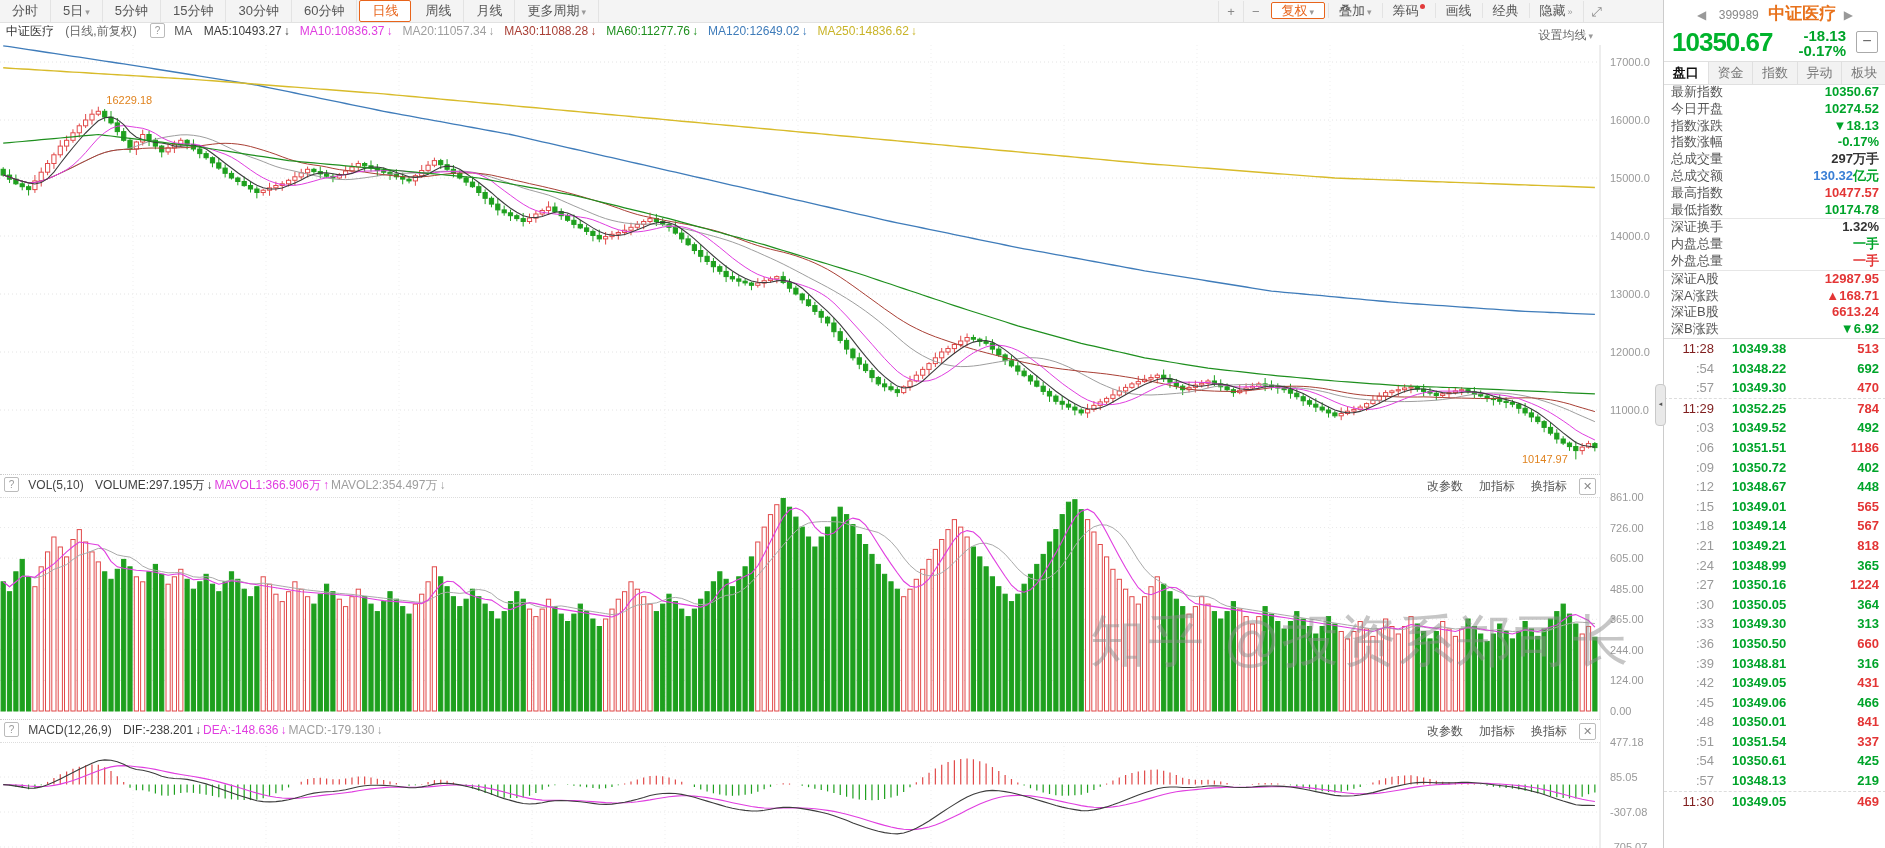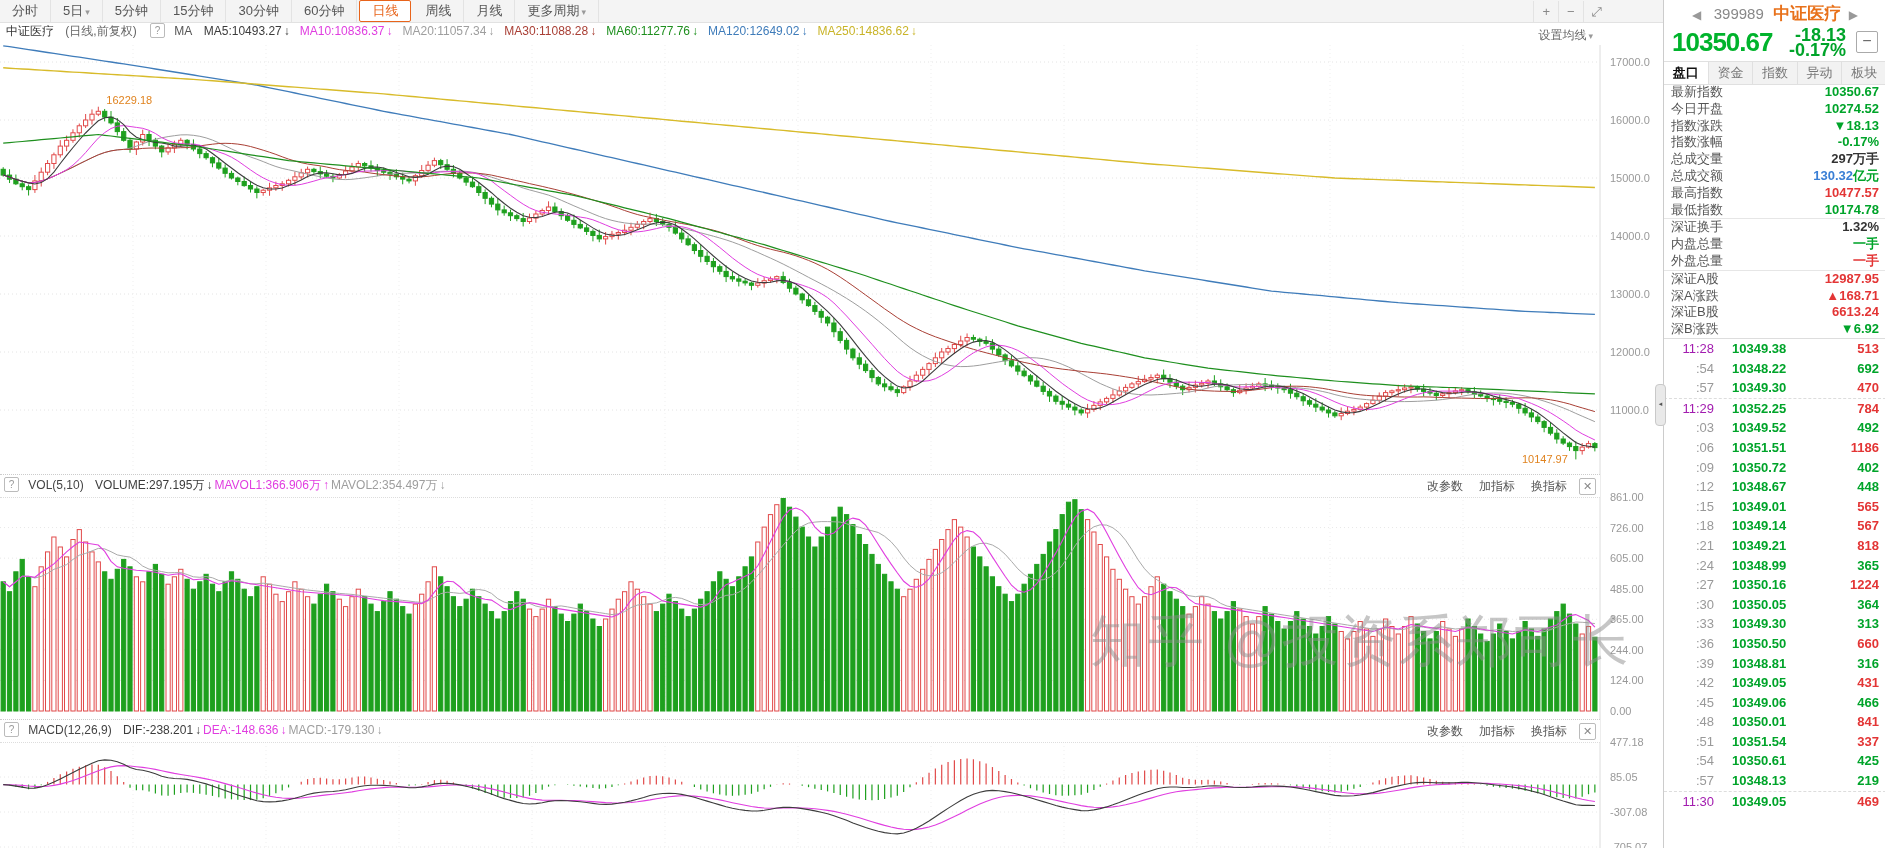--- a/index.html
+++ b/index.html
@@ -31,43 +31,43 @@
              border-top:1px dotted #ccc;border-bottom:1px dotted #ddd;white-space:nowrap;z-index:5;}
   #volHeader{top:474px;height:22px;line-height:21px;}
   #macdHeader{top:719px;height:22px;line-height:21px;}
   .shRight{position:absolute;right:4px;top:0;height:22px;display:flex;align-items:center;color:#555;}
   .actLink{margin:0 8px;cursor:pointer;}
   .closeBox{display:inline-block;width:15px;height:15px;line-height:14px;text-align:center;border:1px solid #bbb;
             border-radius:2px;color:#888;font-size:11px;cursor:pointer;margin-left:4px;}
   
   #sidePanel{position:absolute;left:1663px;top:0;width:222px;height:848px;background:#fff;border-left:1px solid #ccc;}
   #spNameRow{position:absolute;left:0;top:0;width:222px;height:27px;line-height:27px;text-align:center;white-space:nowrap;}
-  #spCode{color:#888;font-size:15px;margin:0 5px;}
+  #spCode{color:#888;font-size:12px;margin:0 5px;}
   #spName{color:#e8711a;font-size:17px;font-weight:bold;}
   .navArr{color:#999;font-size:12px;cursor:pointer;margin:0 3px;}
   #spPriceRow{position:absolute;left:0;top:27px;width:222px;height:32px;}
   #spPrice{position:absolute;left:8px;top:0px;font-size:26px;font-weight:bold;color:#00b32c;letter-spacing:-1px;}
-  #spChg{position:absolute;right:40px;top:1px;text-align:right;font-size:18px;font-weight:bold;color:#00a42a;line-height:15px;}
+  #spChg{position:absolute;right:40px;top:1px;text-align:right;font-size:15px;font-weight:bold;color:#00a42a;line-height:15px;}
   #spMin{position:absolute;right:8px;top:4px;width:20px;height:20px;line-height:18px;text-align:center;
          border:1px solid #aaa;border-radius:2px;color:#666;cursor:pointer;}
   #spTabs{position:absolute;left:0;top:61px;width:222px;height:22px;display:flex;background:#f2f2f2;
           border-top:1px solid #e0e0e0;border-bottom:1px solid #e0e0e0;}
   .tab{flex:1;text-align:center;line-height:21px;font-size:13px;color:#777;cursor:pointer;border-right:1px solid #e0e0e0;}
   .tab:last-child{border-right:none;}
   .tab.active{background:#fff;color:#111;font-weight:bold;}
   #spRows{position:absolute;left:0;top:84px;width:222px;}
   .qrow{position:relative;height:16.8px;line-height:16.8px;font-size:13px;}
   .qlabel{position:absolute;left:7px;color:#555;}
   .qval{position:absolute;right:7px;font-weight:bold;}
   .qdiv{border-bottom:1px solid #e6e6e6;}
   #spTicks{position:absolute;left:0;top:338px;width:222px;height:510px;overflow:hidden;border-top:1px solid #ddd;}
   .trow{position:relative;height:19.6px;line-height:19.6px;font-size:13px;}
   .trow.mstart{border-top:1px dashed #ddd;}
   .ttime{position:absolute;left:0;width:50px;text-align:right;color:#999;}
-  .ttime.full{color:#a21caf;}
+  .ttime.full{color:#7f1d1d;}
   .tprice{position:absolute;left:68px;width:100px;font-weight:bold;color:#00a42a;}
   .tvol{position:absolute;right:7px;font-weight:bold;}
   .g{color:#00a42a;}.r{color:#e33535;}.b{color:#3a7fd5;margin-left:10px;}.dk{color:#333;}
   #collapseHandle{position:absolute;left:1655px;top:384px;width:9px;height:40px;background:#e9e9e9;
        border:1px solid #c9c9c9;border-radius:4px;font-size:7px;line-height:38px;color:#555;text-align:center;cursor:pointer;z-index:20;}
   #watermark{position:absolute;left:1090px;top:604px;font-size:56px;font-weight:500;color:#8f8f8f;opacity:.5;
              letter-spacing:2px;white-space:nowrap;z-index:40;pointer-events:none;}
   .annot{font-size:11px;fill:#e0831f;}
 </style>
 </head>
@@ -84,20 +84,21 @@
           <span class="pbtn">30分钟</span>
           <span class="pbtn">60分钟</span>
           <span class="pbtn active">日线</span>
           <span class="pbtn">周线</span>
           <span class="pbtn">月线</span>
           <span class="pbtn">更多周期<span class="caret">▾</span></span>
         </div>
       <div id="tbRight">
         <span class="tbtn sq">+</span>
         <span class="tbtn sq">−</span>
+        <span id="tools"><span class="tbtn accent">复权<span class="caret">▾</span></span><span class="tbtn">叠加<span class="caret">▾</span></span><span class="tbtn">筹码<span class="dot"></span></span><span class="tbtn">画线</span><span class="tbtn">经典</span><span class="tbtn">隐藏<span class="caret">»</span></span></span>
         <span class="tbtn sq">⤢</span>
       </div>
     </div>
     <div id="maRow">
       <span class="seg" style="margin-left:6px;color:#333;">中证医疗</span>
       <span class="seg" style="color:#666;">(日线,前复权)</span>
       <span class="helpbox">?</span>
       <span class="seg" style="color:#555;">MA</span>
       <span id="maItems"><span class="seg" style="color: rgb(60, 60, 60);">MA5:10493.27<span class="arrow" style="color: rgb(60, 60, 60);">↓</span></span><span class="seg" style="color: rgb(224, 62, 224);">MA10:10836.37<span class="arrow" style="color: rgb(224, 62, 224);">↓</span></span><span class="seg" style="color: rgb(158, 158, 158);">MA20:11057.34<span class="arrow" style="color: rgb(158, 158, 158);">↓</span></span><span class="seg" style="color: rgb(169, 63, 53);">MA30:11088.28<span class="arrow" style="color: rgb(169, 63, 53);">↓</span></span><span class="seg" style="color: rgb(30, 143, 30);">MA60:11277.76<span class="arrow" style="color: rgb(30, 143, 30);">↓</span></span><span class="seg" style="color: rgb(63, 124, 186);">MA120:12649.02<span class="arrow" style="color: rgb(63, 124, 186);">↓</span></span><span class="seg" style="color: rgb(201, 180, 40);">MA250:14836.62<span class="arrow" style="color: rgb(201, 180, 40);">↓</span></span></span>
       <span id="maSettings">

